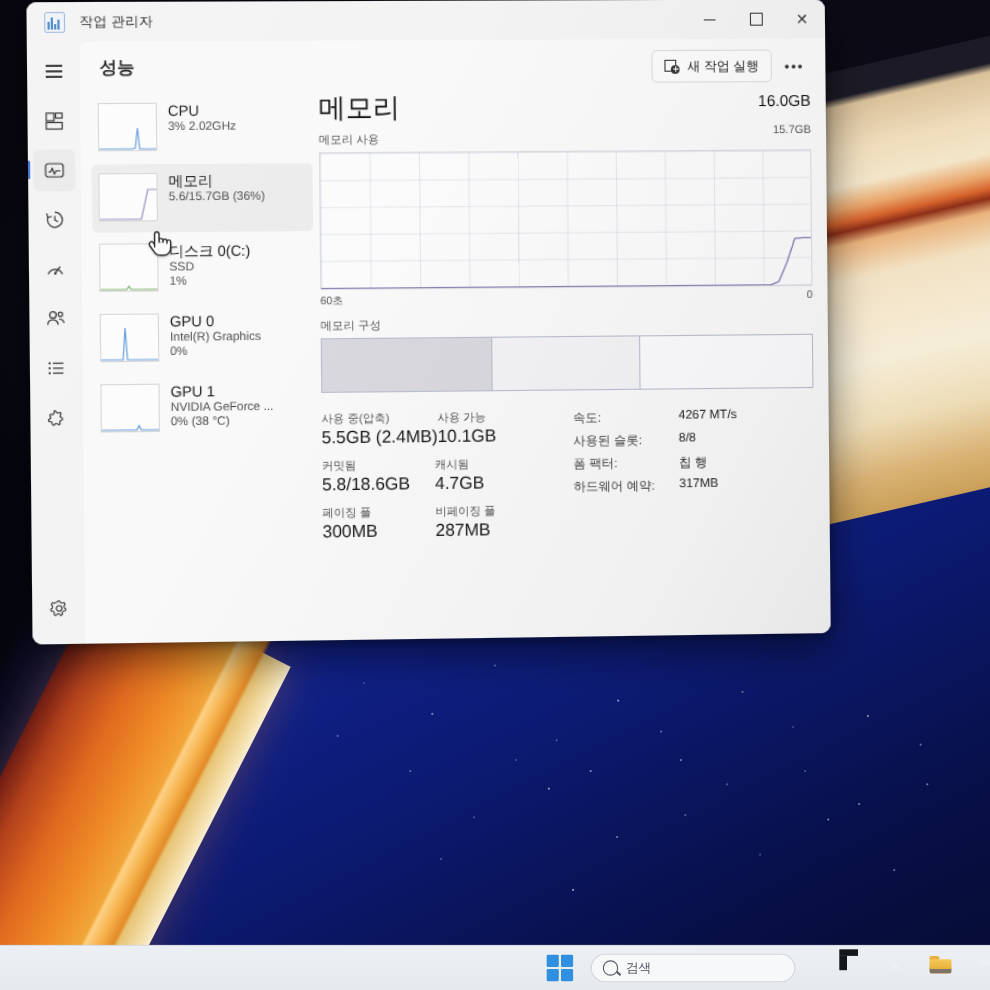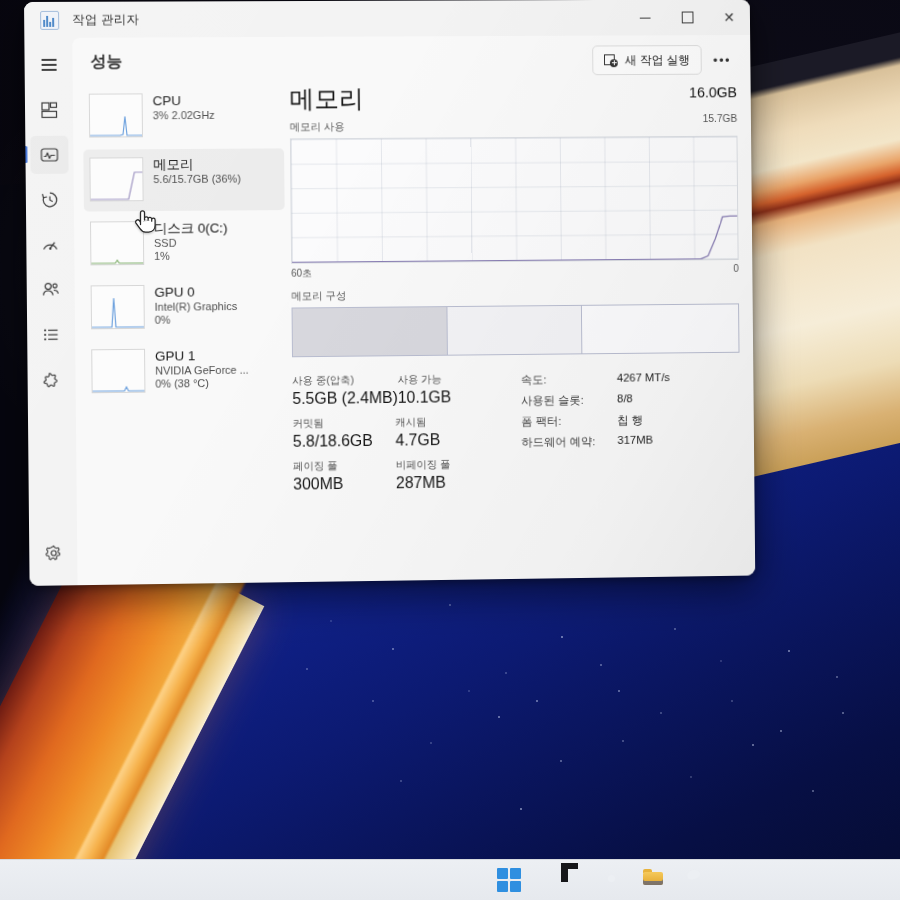--- a/index.html
+++ b/index.html
@@ -539,20 +539,24 @@
 </svg>
 
 <div id="taskbar">
   <div class="tb-inner">
     <div class="start-btn">
       <span></span>
         <span></span>
         <span></span>
         <span></span>
     </div>
+    <div class="tb-search">
+      <span class="s-ico"></span>
+      <span>검색</span>
+    </div>
     <div class="tb-icons">
       <div class="tb-ico"><span class="ico-tm"></span></div>
       <div class="tb-ico"><span class="ico-cop"></span></div>
       <div class="tb-ico"><span class="ico-folder"></span></div>
       <div class="tb-ico"><span class="ico-edge"></span></div>
     </div>
   </div>
 </div>
 
 </body></html>

